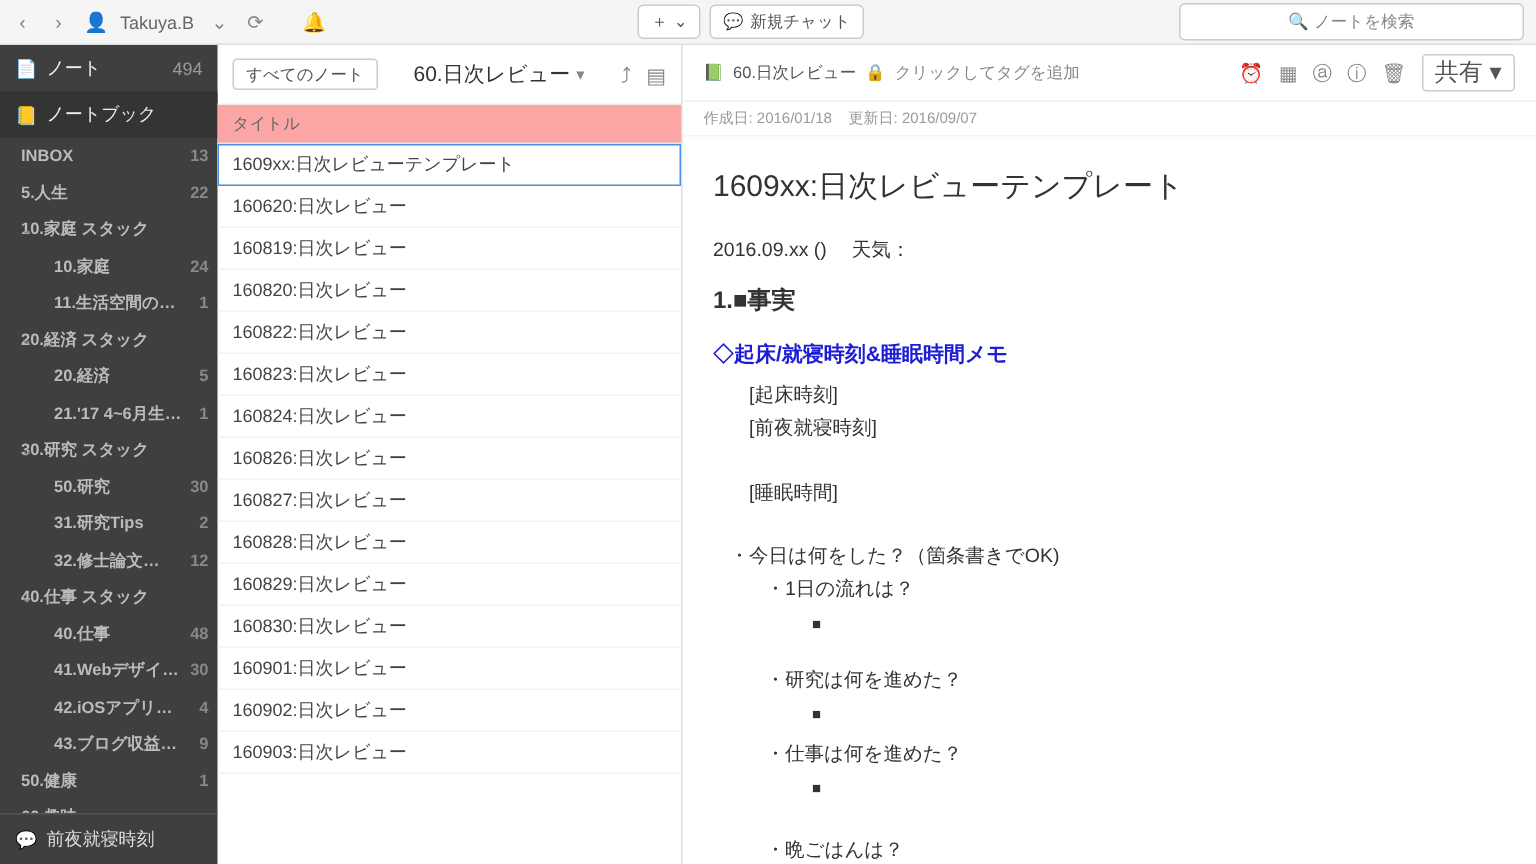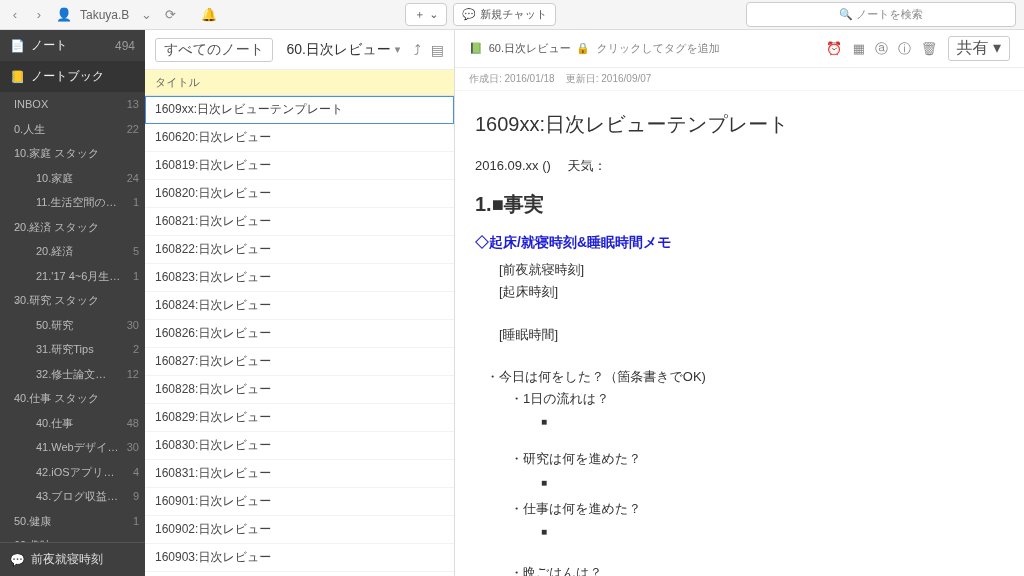--- a/index.html
+++ b/index.html
@@ -2,50 +2,50 @@
 <html><head>
 <meta charset="utf-8">
 <style>
 * { margin: 0; padding: 0; box-sizing: border-box; font-family: -apple-system, "Hiragino Kaku Gothic ProN", sans-serif; }
 body { width: 1024px; height: 576px; overflow: hidden; display: flex; flex-direction: column; background: #fff; font-size: 12px; color: #333; }
 .toolbar { height: 30px; background: #f5f5f5; border-bottom: 1px solid #ddd; display: flex; align-items: center; padding: 0 8px; gap: 8px; }
 .tb-left { display: flex; align-items: center; gap: 10px; color: #666; }
 .tb-center { flex: 1; display: flex; justify-content: center; align-items: center; gap: 6px; }
 .newnote { border: 1px solid #ccc; border-radius: 4px; padding: 3px 8px; font-size: 11px; display: flex; align-items: center; gap: 4px; background: #fff; cursor: pointer; color: #555; }
 .tb-right { display: flex; align-items: center; gap: 8px; }
-.search { width: 270px; font-size: 11px; padding: 4px 10px; border: 1px solid #ccc; border-radius: 4px; background: #fff; color: #888; text-align: center; }
+.search { width: 230px; font-size: 11px; padding: 4px 10px; border: 1px solid #ccc; border-radius: 4px; background: #fff; color: #888; text-align: center; }
 .main { flex: 1; display: flex; overflow: hidden; }
 .sidebar { width: 145px; background: #403f3f; color: #ccc; display: flex; flex-direction: column; font-size: 11px; }
 .sb-sec { padding: 7px 10px; display: flex; align-items: center; gap: 6px; font-size: 12px; color: #eee; }
 .sb-sec .count { margin-left: auto; color: #999; }
-.sb-list { flex: 1; overflow-y: auto; }
+.sb-list { flex: 1; overflow-y: auto; font-weight: bold; }
 .sb-item { padding: 4px 6px 4px 26px; display: flex; align-items: center; cursor: pointer; position: relative; color: #bbb; line-height: 1.5; }
 .sb-item.l2 { padding-left: 36px; }
 .sb-item .ct { margin-left: auto; color: #888; font-size: 11px; }
 .sb-item .chev { position: absolute; left: 14px; font-size: 9px; color: #888; }
 .sb-item.top { padding-left: 14px; }
 .sb-foot { padding: 8px 10px; border-top: 1px solid #555; display: flex; align-items: center; gap: 6px; font-size: 12px; color: #ddd; }
 .listcol { width: 310px; border-right: 1px solid #ddd; display: flex; flex-direction: column; }
 .list-head { height: 40px; display: flex; align-items: center; justify-content: space-between; padding: 0 10px; border-bottom: 1px solid #eee; }
-.list-head .left { font-size: 14px; color: #555; border: 1px solid #ccc; border-radius: 3px; padding: 2px 8px; }
+.list-head .left { font-size: 11px; color: #555; border: 1px solid #ccc; border-radius: 3px; padding: 2px 8px; }
 .list-head .mid { font-size: 14px; font-weight: 500; display: flex; align-items: center; gap: 4px; }
 .list-head .right { display: flex; gap: 10px; color: #888; font-size: 14px; }
-.list-sub { padding: 5px 10px; background: #fef9c3; border-bottom: 1px solid #e5e5e3; font-size: 11px; color: #666; }
+.list-sub { padding: 5px 10px; background: #fca5a5; border-bottom: 1px solid #e5e5e3; font-size: 11px; color: #666; }
 .notelist { flex: 1; overflow-y: auto; }
 .nrow { padding: 5px 10px; border-bottom: 1px solid #f2f2f0; font-size: 12px; cursor: pointer; color: #444; }
 .nrow.sel { background: #fff; outline: 1px solid #4a90e2; outline-offset: -1px; }
 .notecol { flex: 1; display: flex; flex-direction: column; overflow: hidden; }
 .note-head { padding: 6px 14px; border-bottom: 1px solid #eee; display: flex; align-items: center; justify-content: space-between; font-size: 11px; color: #888; }
 .note-head .l { display: flex; align-items: center; gap: 6px; }
 .note-head .r { display: flex; align-items: center; gap: 10px; font-size: 13px; }
 .note-dates { padding: 4px 14px; font-size: 10px; color: #999; border-bottom: 1px solid #f5f5f5; }
 .note-body { flex: 1; overflow-y: auto; padding: 16px 20px; font-size: 13px; line-height: 1.7; color: #333; }
 .note-body h1 { font-size: 20px; font-weight: 500; margin-bottom: 14px; }
 .note-body .mline { margin-bottom: 10px; }
-.note-body .sec { font-size: 20px; font-weight: bold; margin: 8px 0; }
+.note-body .sec { font-size: 16px; font-weight: bold; margin: 8px 0; }
 .note-body .diamond { color: #1d1dd6; font-weight: bold; font-size: 14px; margin: 10px 0 4px; }
 .note-body .ind1 { padding-left: 24px; }
 .note-body .ind2 { padding-left: 48px; }
 .note-body .ind3 { padding-left: 66px; }
 .note-body .bullet::before { content: "・"; margin-left: -13px; }
 .note-body .sq::before { content: "■"; font-size: 10px; margin-right: 4px; color: #333; }
 .icn { display: inline-block; width: 14px; text-align: center; font-size: 13px; color: #888; }
 .share-btn { border: 1px solid #ccc; border-radius: 3px; padding: 1px 8px; font-size: 16px; color: #555; }
 </style>
 </head>
@@ -87,21 +87,21 @@
     <div class="sb-sec" style="background:#353434">
       <span>📒</span>
       <span>ノートブック</span>
     </div>
     <div class="sb-list" id="sb-list">
         <div class="sb-item top">
           <span>INBOX</span>
           <span class="ct">13</span>
         </div>
         <div class="sb-item top">
-          <span>0.人生</span>
+          <span>5.人生</span>
           <span class="ct">22</span>
         </div>
         <div class="sb-item top">
           <span class="chev">⌄</span>
           <span>10.家庭 スタック</span>
         </div>
         <div class="sb-item l2">
           <span>10.家庭</span>
           <span class="ct">24</span>
         </div>
@@ -182,30 +182,28 @@
         <span>⤴</span>
         <span>▤</span>
       </div>
     </div>
     <div class="list-sub">タイトル</div>
     <div class="notelist" id="notelist">
         <div class="nrow sel">1609xx:日次レビューテンプレート</div>
         <div class="nrow">160620:日次レビュー</div>
         <div class="nrow">160819:日次レビュー</div>
         <div class="nrow">160820:日次レビュー</div>
-        <div class="nrow">160821:日次レビュー</div>
         <div class="nrow">160822:日次レビュー</div>
         <div class="nrow">160823:日次レビュー</div>
         <div class="nrow">160824:日次レビュー</div>
         <div class="nrow">160826:日次レビュー</div>
         <div class="nrow">160827:日次レビュー</div>
         <div class="nrow">160828:日次レビュー</div>
         <div class="nrow">160829:日次レビュー</div>
         <div class="nrow">160830:日次レビュー</div>
-        <div class="nrow">160831:日次レビュー</div>
         <div class="nrow">160901:日次レビュー</div>
         <div class="nrow">160902:日次レビュー</div>
         <div class="nrow">160903:日次レビュー</div>
       </div>
   </div>
 
   <div class="notecol">
     <div class="note-head">
       <div class="l">
         <span>📗</span>
@@ -227,22 +225,22 @@
     <div class="note-dates">
       <span>作成日: 2016/01/18</span>
       &nbsp;&nbsp;
       <span>更新日: 2016/09/07</span>
     </div>
     <div class="note-body">
       <h1>1609xx:日次レビューテンプレート</h1>
       <div class="mline">2016.09.xx ()　 天気：</div>
       <div class="sec">1.■事実</div>
       <div class="diamond">◇起床/就寝時刻&amp;睡眠時間メモ</div>
+      <div class="ind1">[起床時刻]</div>
       <div class="ind1">[前夜就寝時刻]</div>
-      <div class="ind1">[起床時刻]</div>
       <div class="ind1" style="margin-top:21px">[睡眠時間]</div>
       <div class="ind1 bullet" style="margin-top:20px">今日は何をした？（箇条書きでOK)</div>
       <div class="ind2 bullet">1日の流れは？</div>
       <div class="ind3 sq"></div>
       <div class="ind2 bullet" style="margin-top:16px">研究は何を進めた？</div>
       <div class="ind3 sq"></div>
       <div class="ind2 bullet" style="margin-top:5px">仕事は何を進めた？</div>
       <div class="ind3 sq"></div>
       <div class="ind2 bullet" style="margin-top:20px">晩ごはんは？</div>
       <div class="ind3 sq"></div>

